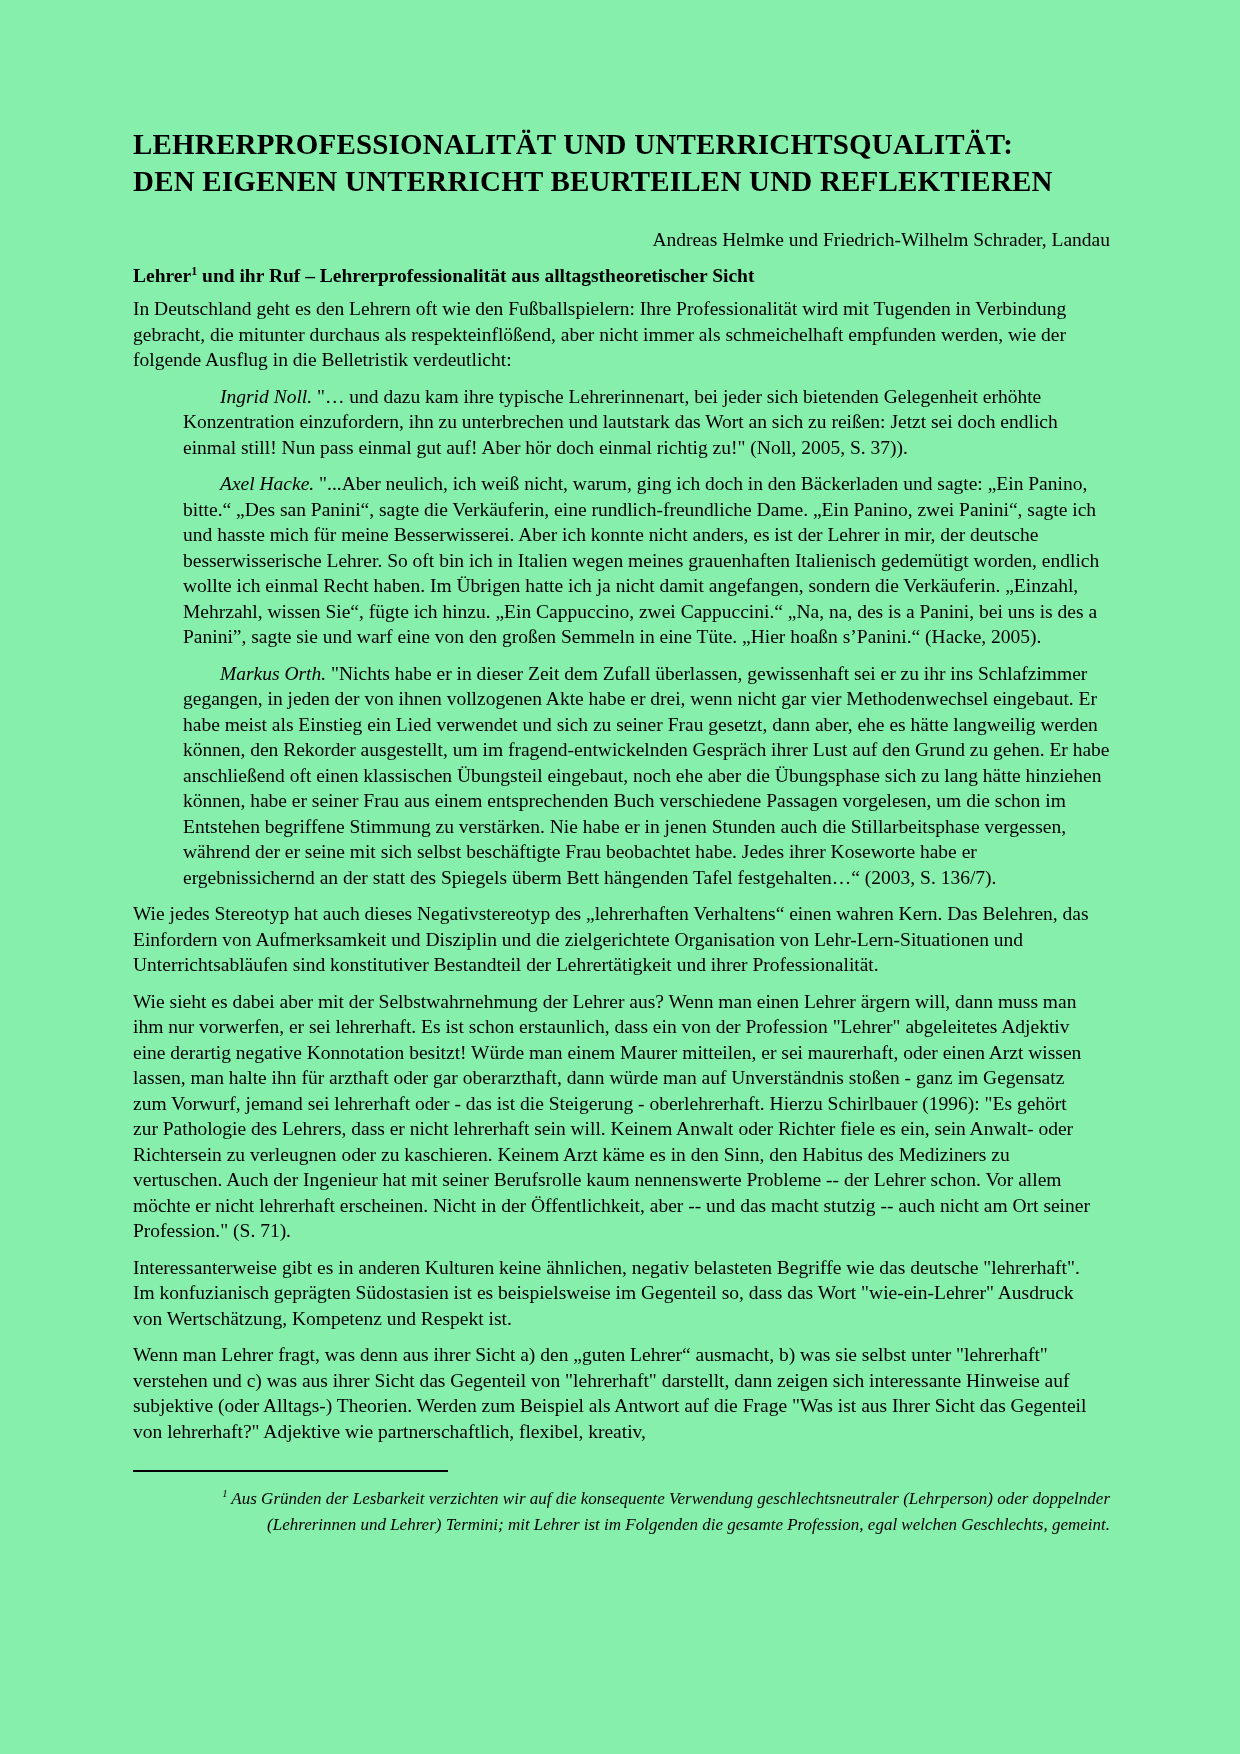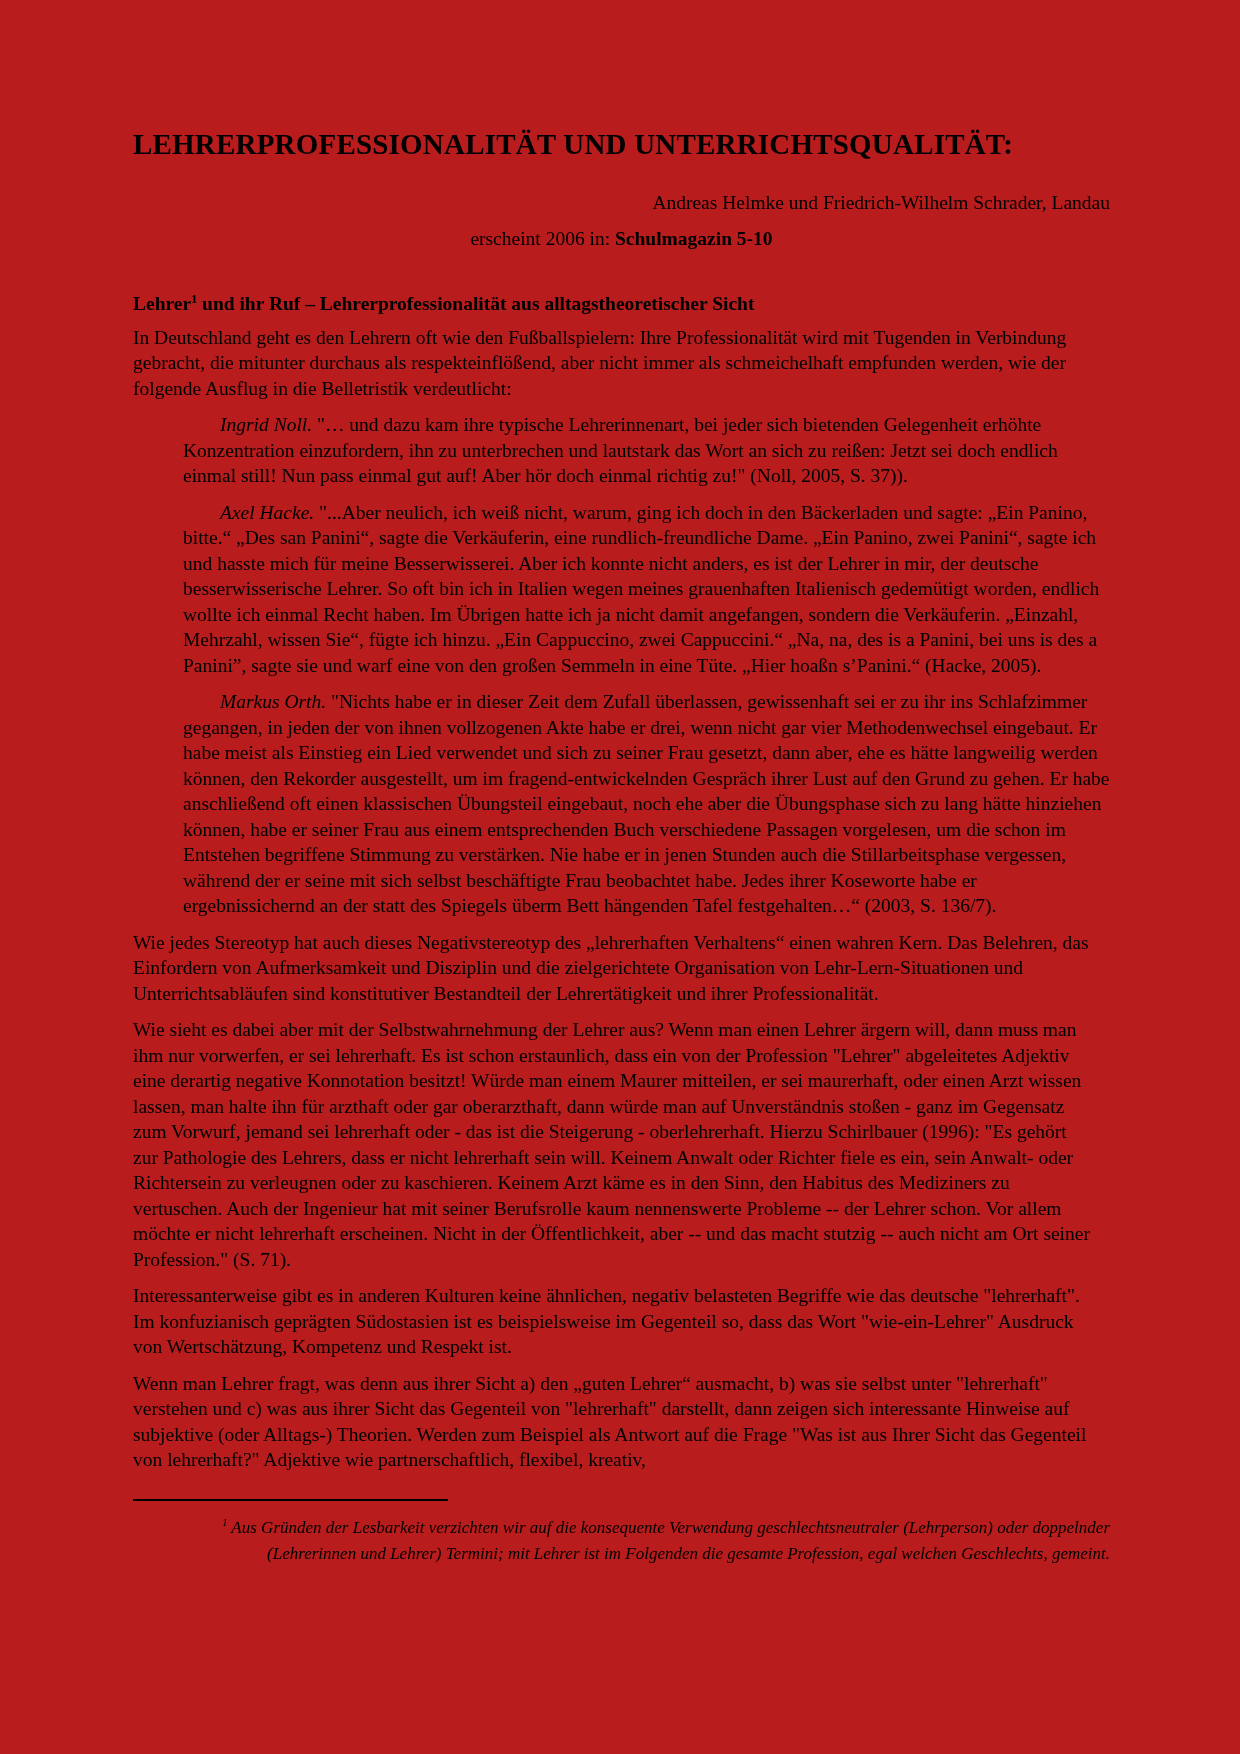--- a/index.html
+++ b/index.html
@@ -1,21 +1,21 @@
 <!DOCTYPE html>
 <html lang="de"><head>
 <meta charset="utf-8">
 <style>
   html, body { margin: 0; padding: 0; background: #e8e8e8; }
   .page {
     position: relative;
     width: 1240px;
     height: 1754px;
     margin: 0 auto;
-    background: #b91c1c;
+    background: #86efac;
     color: #000000;
     font-family: "Liberation Serif", "DejaVu Serif", serif;
     font-size: 19.5px;
     line-height: 25.5px;
     box-sizing: border-box;
     padding: 126px 130px 0 133px;
     overflow: hidden;
     text-align: left;
   }
   h1.doc-title {
@@ -67,23 +67,23 @@
   p.footnote em { font-style: italic; }
 </style>
 </head>
 <body>
 
 <div class="page">
 
   <header>
     <h1 class="doc-title">
       <span class="tline">LEHRERPROFESSIONALITÄT UND UNTERRICHTSQUALITÄT:</span>
+      <span class="tline">DEN EIGENEN UNTERRICHT BEURTEILEN UND REFLEKTIEREN</span>
     </h1>
     <p class="authors">Andreas Helmke und Friedrich-Wilhelm Schrader, Landau</p>
-    <p class="pub"><span>erscheint 2006 in: </span><strong>Schulmagazin 5-10</strong></p>
   </header>
 
   <section>
     <h2 class="section-heading"><span>Lehrer</span><sup>1</sup><span> und ihr Ruf – Lehrerprofessionalität aus alltagstheoretischer Sicht</span></h2>
 
     <p class="body-p">In Deutschland geht es den Lehrern oft wie den Fußballspielern: Ihre Professionalität wird mit Tugenden in Verbindung gebracht, die mitunter durchaus als respekteinflößend, aber nicht immer als schmeichelhaft empfunden werden, wie der folgende Ausflug in die Belletristik verdeutlicht:</p>
 
     <blockquote class="quote"><em class="q-author">Ingrid Noll.</em> <span>"… und dazu kam ihre typische Lehrerinnenart, bei jeder sich bietenden Gelegenheit erhöhte Konzentration einzufordern, ihn zu unterbrechen und lautstark das Wort an sich zu reißen: Jetzt sei doch endlich einmal still! Nun pass einmal gut auf! Aber hör doch einmal richtig zu!" (Noll, 2005, S. 37)).</span></blockquote>
 
     <blockquote class="quote"><em class="q-author">Axel Hacke.</em> <span>"...Aber neulich, ich weiß nicht, warum, ging ich doch in den Bäckerladen und sagte: „Ein Panino, bitte.“ „Des san Panini“, sagte die Verkäuferin, eine rundlich-freundliche Dame. „Ein Panino, zwei Panini“, sagte ich und hasste mich für meine Besserwisserei. Aber ich konnte nicht anders, es ist der Lehrer in mir, der deutsche besserwisserische Lehrer. So oft bin ich in Italien wegen meines grauenhaften Italienisch gedemütigt worden, endlich wollte ich einmal Recht haben. Im Übrigen hatte ich ja nicht damit angefangen, sondern die Verkäuferin. „Einzahl, Mehrzahl, wissen Sie“, fügte ich hinzu. „Ein Cappuccino, zwei Cappuccini.“ „Na, na, des is a Panini, bei uns is des a Panini”, sagte sie und warf eine von den großen Semmeln in eine Tüte. „Hier hoaßn s’Panini.“ (Hacke, 2005).</span></blockquote>

